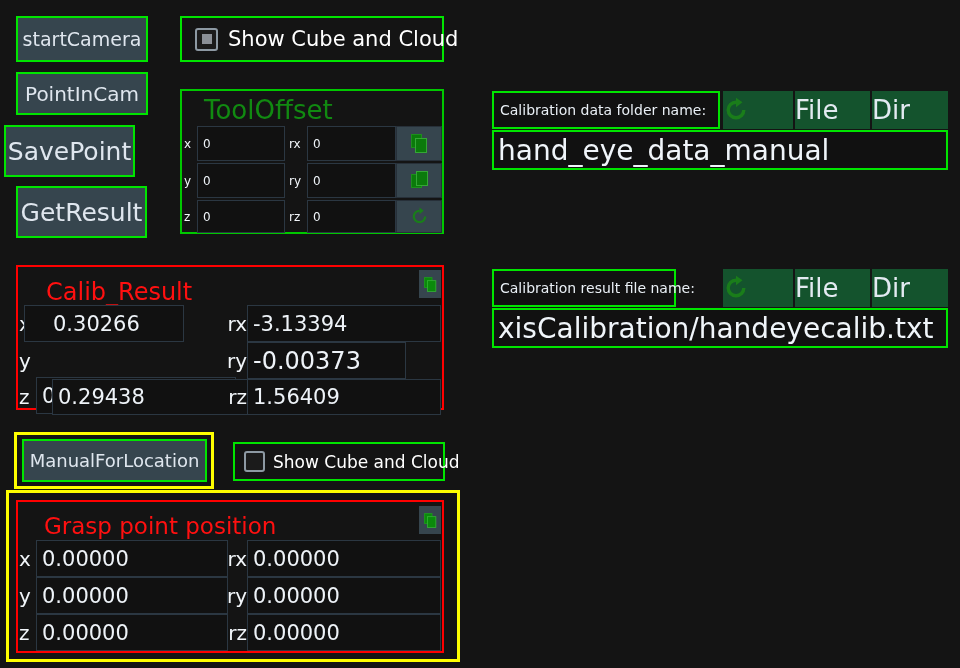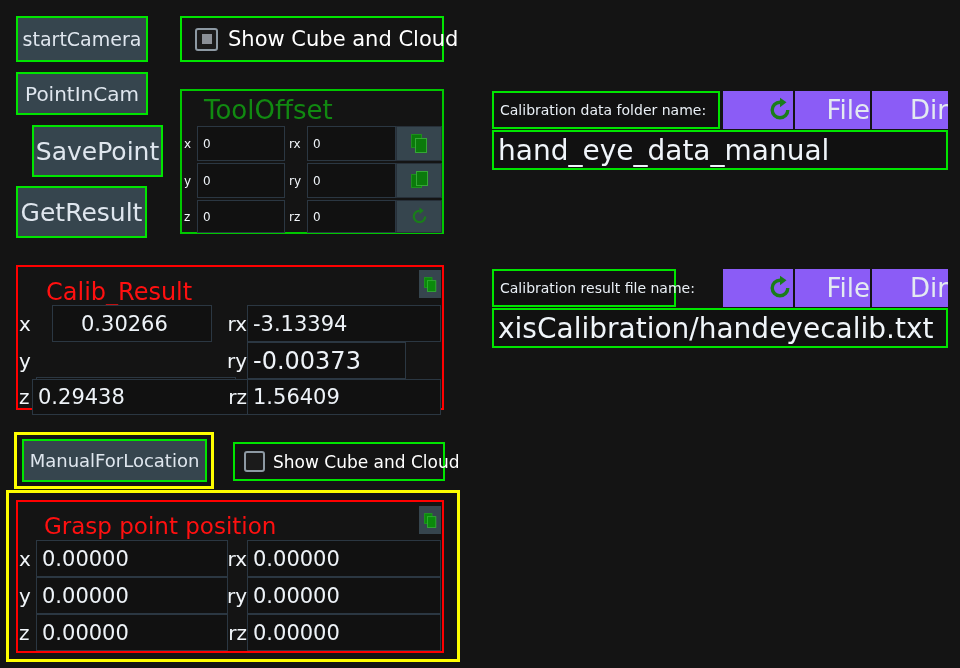--- a/index.html
+++ b/index.html
@@ -120,45 +120,45 @@
     background: #111111;
     display: flex;
     align-items: center;
     padding-left: 4px;
     box-sizing: border-box;
     color: #f0f5fa;
     white-space: nowrap;
     overflow: hidden;
   }
   .flatbtn {
-    background: #8b5cf6;
+    background: #14532d;
     border: none;
     color: #e3eaf1;
     display: flex;
     align-items: center;
-    justify-content: flex-end;
+    justify-content: flex-start;
     box-sizing: border-box;
     white-space: nowrap;
   }
 
   
   .focusring { border: 3px solid #ffff00; box-sizing: border-box; background: #141414; }
 </style>
 </head>
 <body>
 
 <div class="abs btn" style="left:16px; top:16px; width:132px; height:46px; font-size:19px;">
   <span>startCamera</span>
 </div>
 
 <div class="abs btn" style="left:16px; top:72px; width:132px; height:43px; font-size:20px;">
   <span>PointInCam</span>
 </div>
 
-<div class="abs btn" style="left:32px; top:125px; width:131px; height:52px; font-size:25px;text-align:center;">
+<div class="abs btn" style="left:4px; top:125px; width:131px; height:52px; font-size:25px;text-align:center;">
   <span>SavePoint</span>
 </div>
 
 <div class="abs btn" style="left:16px; top:186px; width:131px; height:52px; font-size:25px;">
   <span>GetResult</span>
 </div>
 
 <div class="abs cbgroup" style="left:180px; top:16px; width:264px; height:46px; padding-left:13px;">
   <span class="cb-box partial"></span>
   <span class="cb-label" style="font-size:21px;">Show Cube and Cloud</span>
@@ -205,31 +205,31 @@
 </div>
 <div class="abs panel-title red" style="left:46px; top:274px; font-size:24px;">Calib_Result</div>
 <div class="abs iconbtn" style="left:419px; top:270px; width:22px; height:28px; border:none;">
   <svg width="13" height="15" viewBox="0 0 17 19">
     <rect x="0.5" y="0.5" width="10" height="13" fill="#0b8a0b" stroke="#1c9f1c"></rect>
     <rect x="4.5" y="4.5" width="11" height="14" fill="#0b8a0b" stroke="#35b635"></rect>
   </svg>
 </div>
 
 <div class="abs axlabel" style="left:19px; top:305px; width:17px; height:37px; font-size:20px;">x</div>
-<div class="abs fld" style="left:52px; top:305px; width:160px; height:37px; font-size:21px;padding-left:28px;">0.30266</div>
+<div class="abs fld" style="left:24px; top:305px; width:160px; height:37px; font-size:21px;padding-left:28px;">0.30266</div>
 <div class="abs axlabel" style="left:222px; top:305px; width:25px; height:37px; font-size:20px; justify-content:flex-end;">rx</div>
 <div class="abs fld" style="left:247px; top:305px; width:194px; height:37px; font-size:21px;">-3.13394</div>
 
 <div class="abs axlabel" style="left:19px; top:342px; width:17px; height:37px; font-size:20px;">y</div>
 <div class="abs fld" style="left:36px; top:342px; width:200px; height:37px; font-size:21px;margin-top:35px;">0.10856</div>
 <div class="abs axlabel" style="left:222px; top:342px; width:25px; height:37px; font-size:20px; justify-content:flex-end;">ry</div>
 <div class="abs fld" style="left:247px; top:342px; width:159px; height:37px; font-size:24px;">-0.00373</div>
 
 <div class="abs axlabel" style="left:19px; top:379px; width:17px; height:36px; font-size:20px;">z</div>
-<div class="abs fld" style="left:32px; top:379px; width:232px; height:36px; font-size:21px;">0.29438</div>
+<div class="abs fld" style="left:52px; top:379px; width:232px; height:36px; font-size:21px;">0.29438</div>
 <div class="abs axlabel" style="left:222px; top:379px; width:25px; height:36px; font-size:20px; justify-content:flex-end;">rz</div>
 <div class="abs fld" style="left:247px; top:379px; width:194px; height:36px; font-size:21px;">1.56409</div>
 
 <div class="abs focusring" style="left:14px; top:432px; width:200px; height:57px;"></div>
 <div class="abs btn" style="left:22px; top:439px; width:185px; height:43px; font-size:18px;text-align:center;">
   <span>ManualForLocation</span>
 </div>
 
 <div class="abs cbgroup" style="left:233px; top:442px; width:212px; height:39px; padding-left:9px;">
   <span class="cb-box" style="width:17px; height:17px;"></span>

